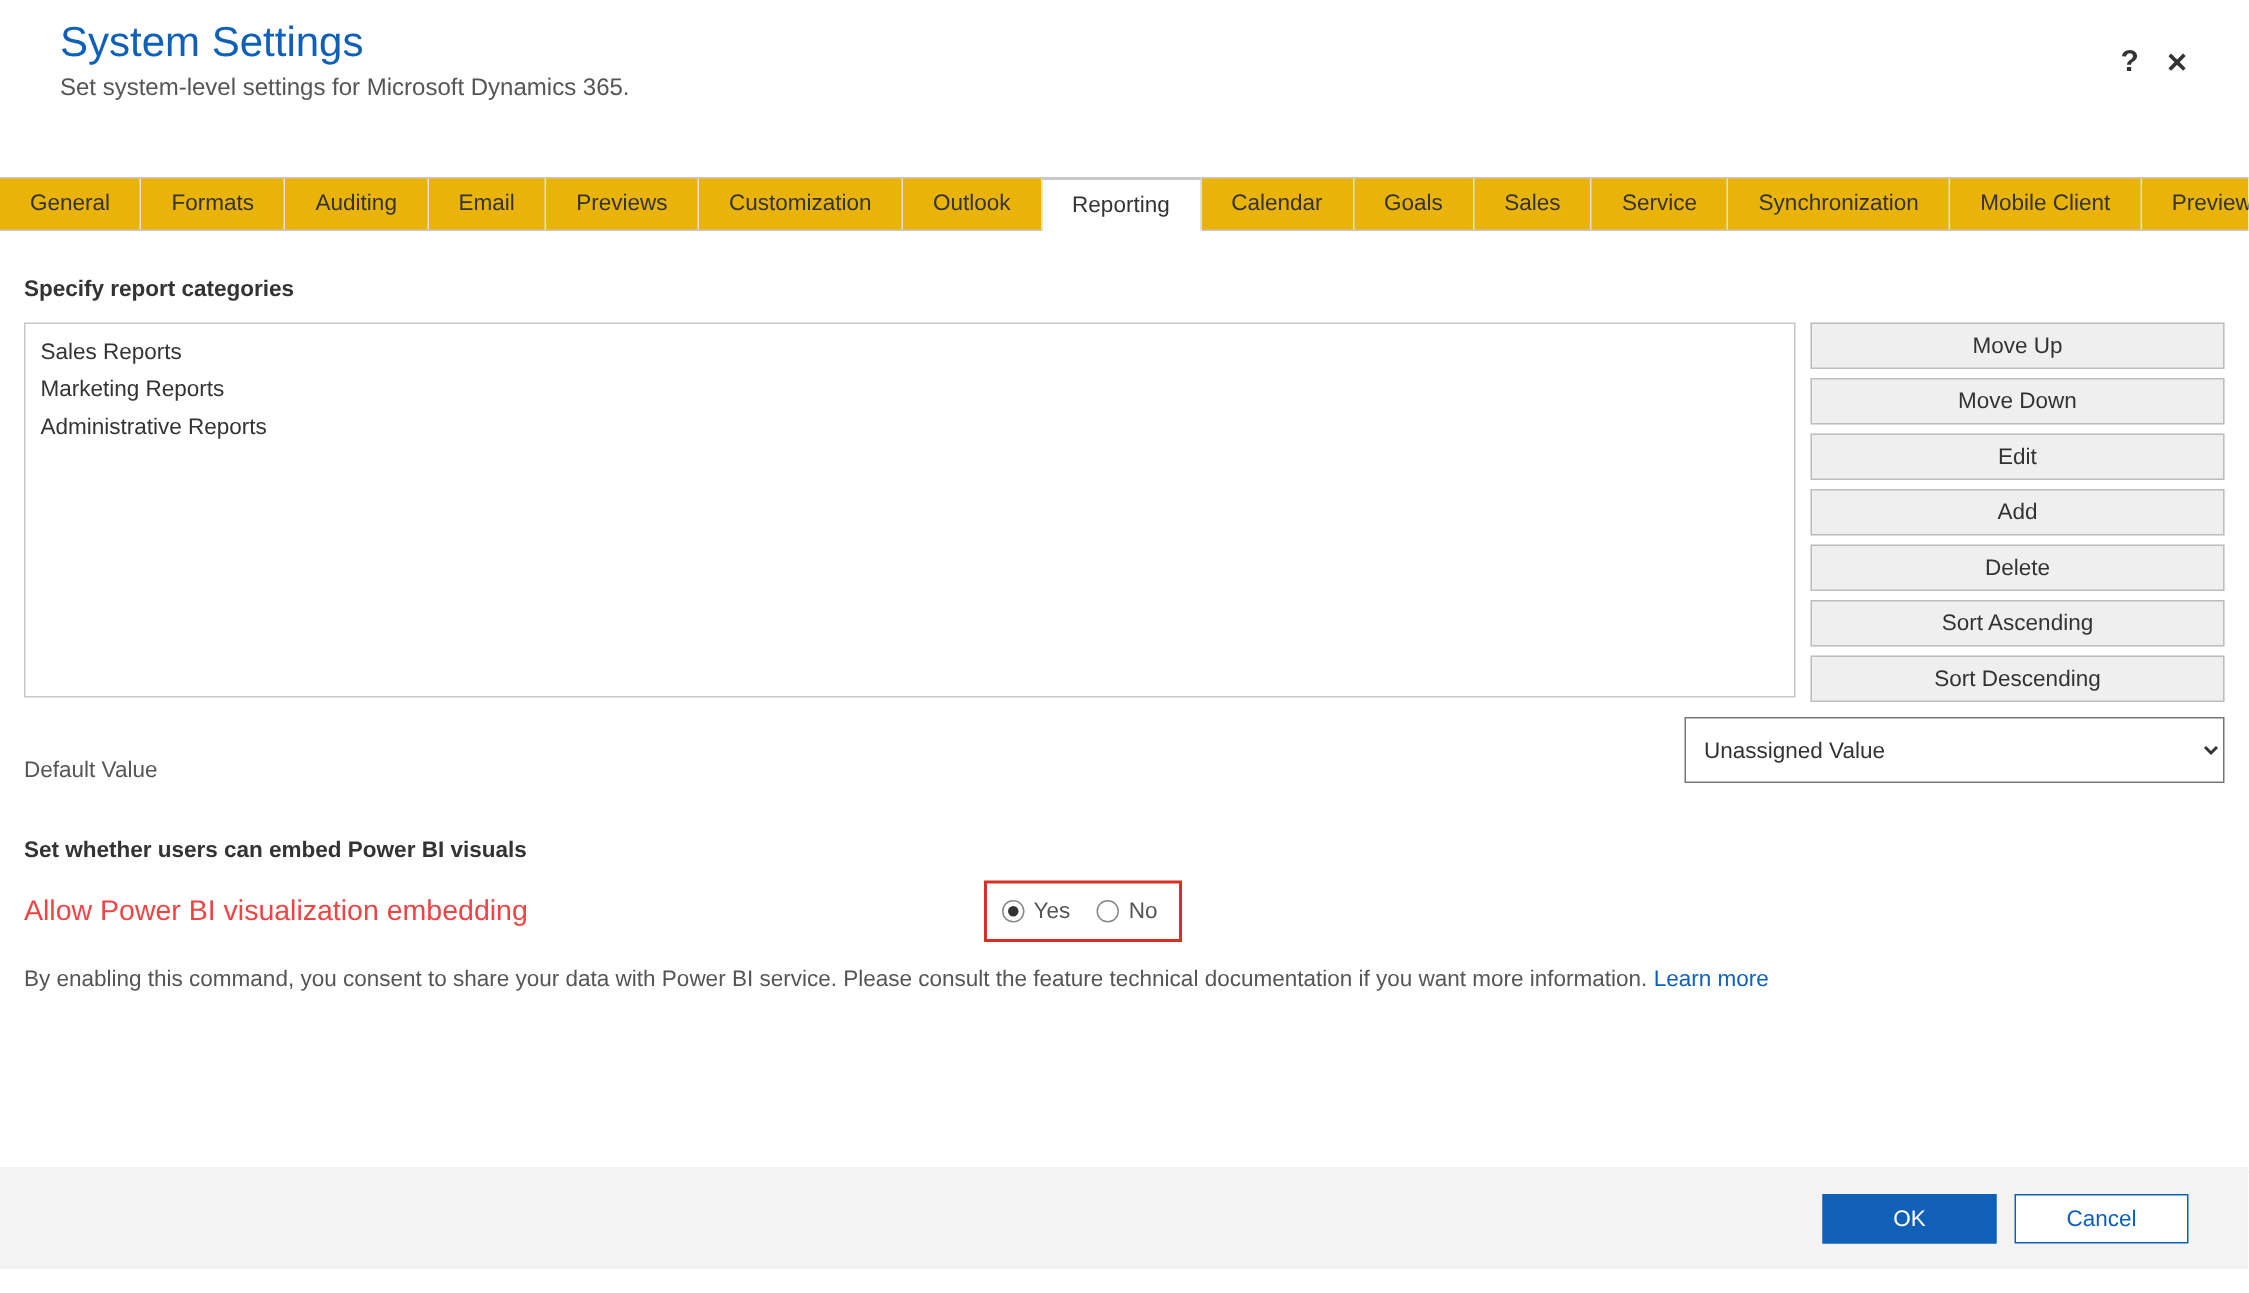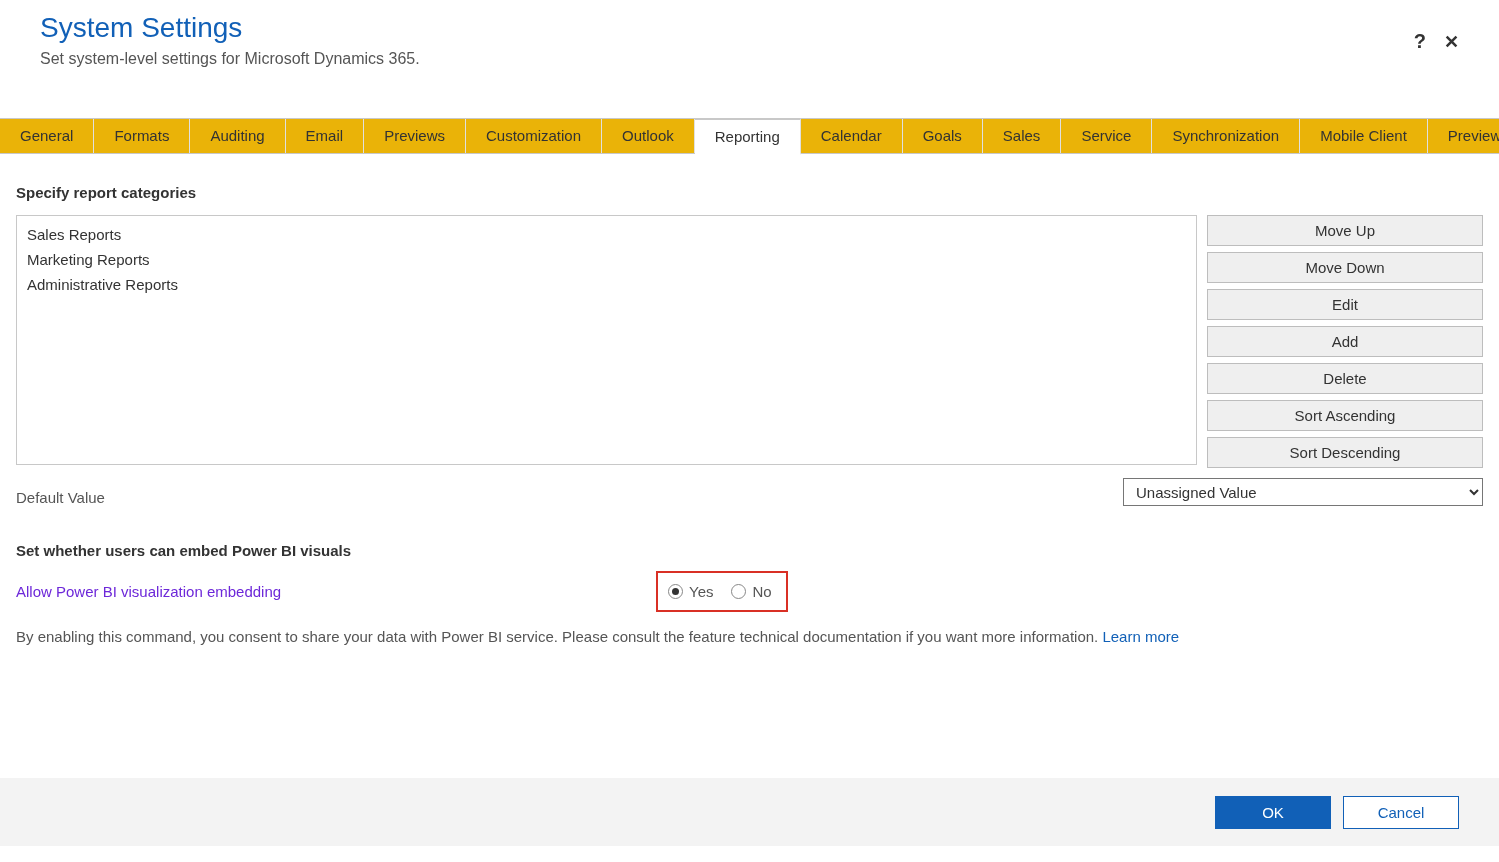--- a/index.html
+++ b/index.html
@@ -123,34 +123,34 @@
       font-size: 15px;
       color: #555;
     }
     .default-select {
       width: 360px;
       padding: 4px 8px;
       font-size: 15px;
       border: 1px solid #767676;
       background: #fff;
       color: #333;
-      height: 28px;
+      height: 44px;
     }
     .powerbi-section .section-heading {
       margin-bottom: 12px;
     }
     .powerbi-row {
       display: flex;
       align-items: center;
       margin-bottom: 14px;
     }
     .powerbi-label {
       flex: 0 0 640px;
-      font-size: 15px;
-      color: #6d28d9;
+      font-size: 19px;
+      color: #ef4444;
     }
     .radio-group {
       display: flex;
       gap: 18px;
       align-items: center;
       border: 2px solid #d93025;
       padding: 10px 14px 10px 10px;
     }
     .radio-option {
       display: flex;

